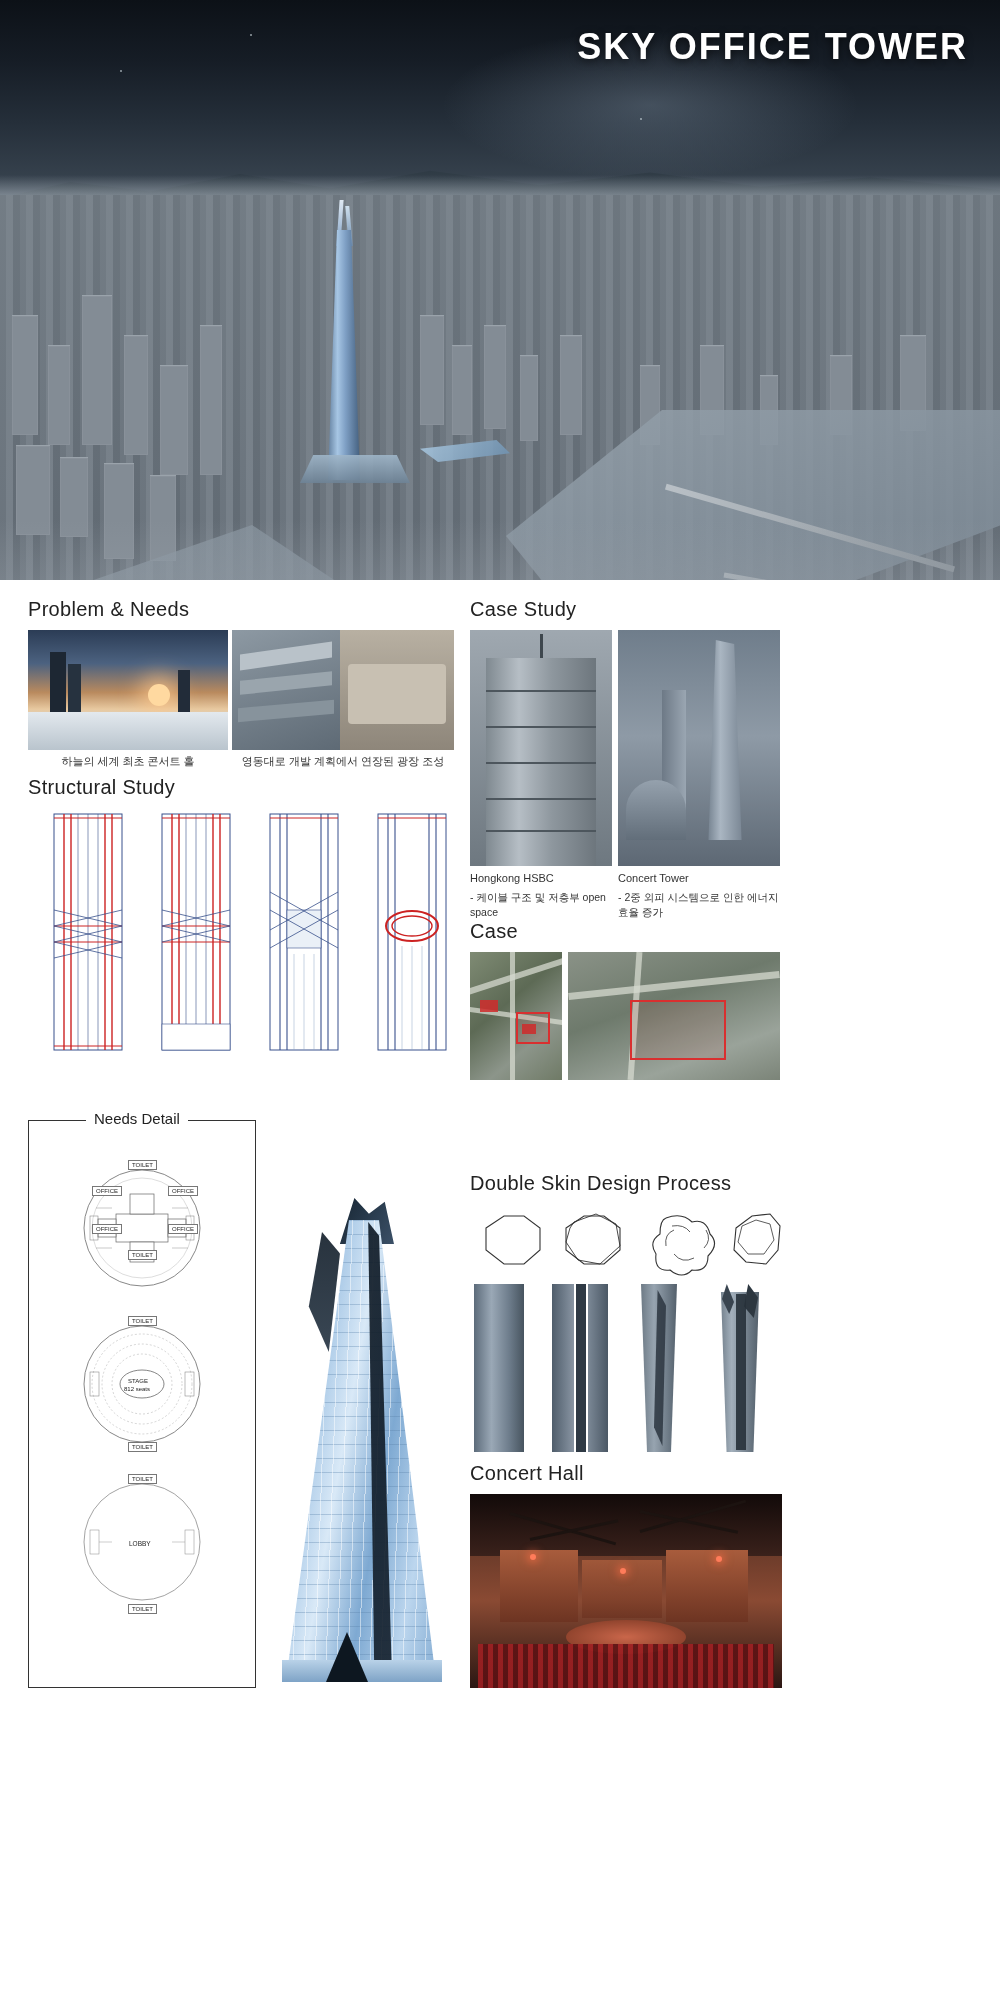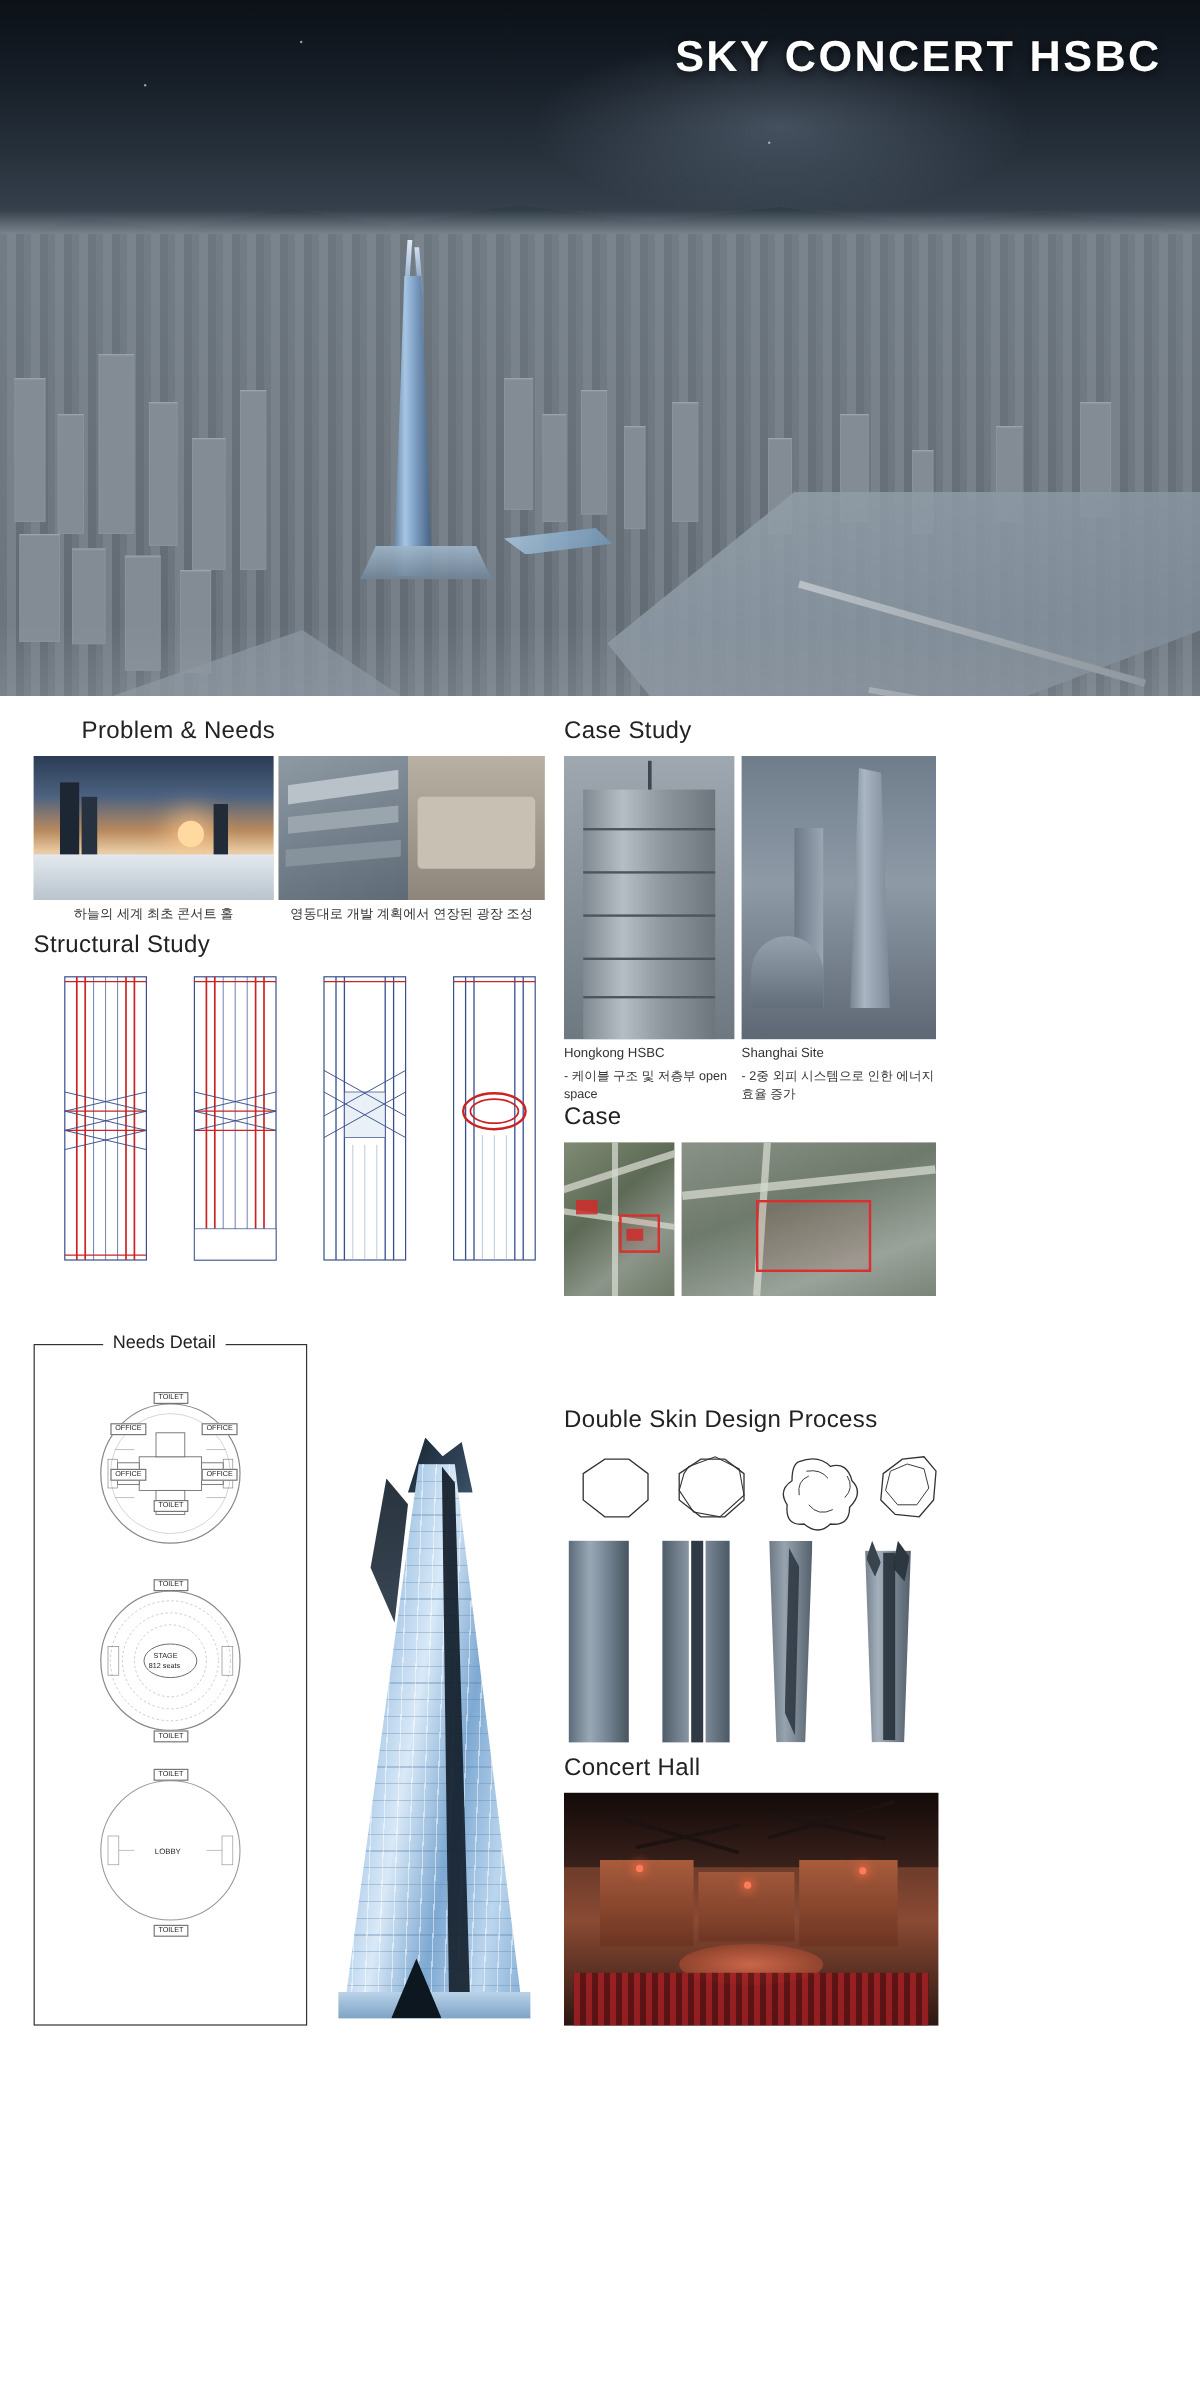--- a/index.html
+++ b/index.html
@@ -121,21 +121,21 @@
   .sheet { position:relative; width:1000px; height:1420px; background:#fff; }
 
   .sec-title {
     font-size:20px; font-weight:400; color:#222;
     letter-spacing:.3px;
   }
   .cap { font-size:11px; color:#333; }
   .cap-sm { font-size:10.5px; color:#333; line-height:1.45; }
 
   
-  .pn-title { position:absolute; left:28px; top:18px;margin-left:40px; }
+  .pn-title { position:absolute; left:28px; top:18px; }
   .pn-img1 {
     position:absolute; left:28px; top:50px; width:200px; height:120px;
     background:linear-gradient(180deg,#2b3c55 0%, #4c6280 28%, #b98a5e 52%, #e8c9a0 66%, #cfd8de 80%, #aeb9c2 100%);
     overflow:hidden;
   }
   .pn1-sun { position:absolute; left:120px; top:54px; width:22px; height:22px; border-radius:50%; background:#ffd9a0; box-shadow:0 0 22px 8px rgba(255,200,140,.75); }
   .pn1-t1 { position:absolute; left:22px; top:22px; width:16px; height:66px; background:#1d2733; }
   .pn1-t2 { position:absolute; left:40px; top:34px; width:13px; height:54px; background:#26323f; }
   .pn1-t3 { position:absolute; left:150px; top:40px; width:12px; height:48px; background:#222c39; }
   .pn1-cloud { position:absolute; left:0; top:82px; width:200px; height:38px; background:linear-gradient(180deg,#e3e9ee,#b9c4cd); }
@@ -331,21 +331,21 @@
 
   <div class="tower">
     <div class="tower-spire1"></div>
     <div class="tower-spire2"></div>
     <div class="tower-body"></div>
   </div>
   <div class="podium"></div>
   <div class="podium-roof"></div>
 
   <div class="title-bar">
-    <div class="hero-title">SKY CONCERT HSBC</div>
+    <div class="hero-title">SKY OFFICE TOWER</div>
   </div>
   <div class="hero-bottom-fade"></div>
 </div>
 
 <div class="sheet">
 
   <div class="sec-title pn-title">Problem &amp; Needs</div>
 
   <div class="pn-img1">
     <div class="pn1-sun"></div>
@@ -553,21 +553,21 @@
     <div class="hsbc-line" style="top:132px;"></div>
     <div class="hsbc-line" style="top:168px;"></div>
     <div class="hsbc-line" style="top:200px;"></div>
   </div>
   <div class="cs-img2">
     <div class="sh-tower2"></div>
     <div class="sh-tower"></div>
     <div class="sh-dome"></div>
   </div>
   <div class="cap cs-cap1">Hongkong HSBC</div>
-  <div class="cap cs-cap2">Shanghai Site</div>
+  <div class="cap cs-cap2">Concert Tower</div>
   <div class="cap-sm cs-desc1">- 케이블 구조 및 저층부 open space</div>
   <div class="cap-sm cs-desc2">- 2중 외피 시스템으로 인한 에너지 효율 증가</div>
 
   <div class="sec-title site-title">Case</div>
 
   <div class="site-img1">
     <div class="site-road" style="left:-10px;top:20px;width:120px;height:6px;transform:rotate(-18deg);"></div>
     <div class="site-road" style="left:-10px;top:62px;width:120px;height:5px;transform:rotate(8deg);"></div>
     <div class="site-road" style="left:40px;top:-10px;width:5px;height:150px;"></div>
     <div class="site-red-blk" style="left:10px;top:48px;width:18px;height:12px;"></div>

